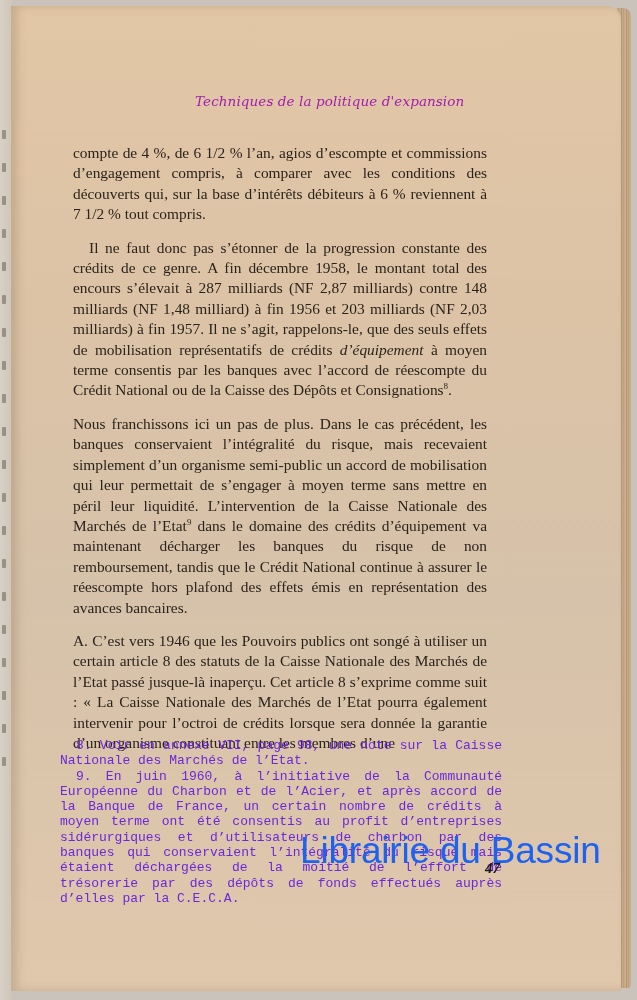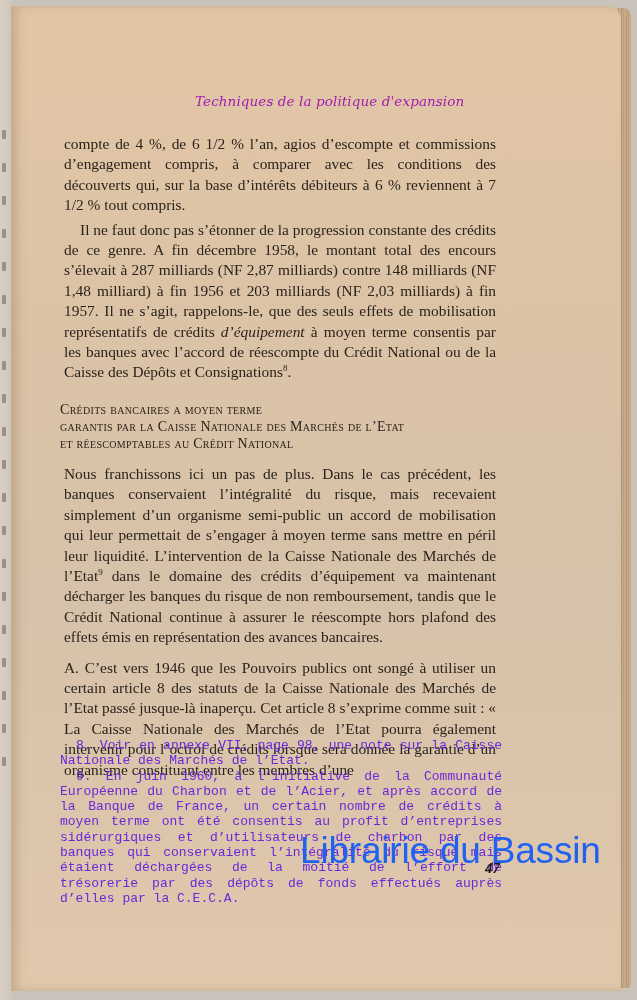--- a/index.html
+++ b/index.html
@@ -32,21 +32,21 @@
   .running-head {
     position: absolute; left: 195px; top: 93px; width: 310px;
     font-family: "DejaVu Serif", serif; font-style: italic; font-size: 13.5px;
     color: #a21caf; letter-spacing: .1px; white-space: nowrap;
   }
   .body-text {
     position: absolute; left: 60px; top: 130px; width: 440px;
     font-family: "Liberation Serif", serif; font-size: 15.4px; line-height: 20.4px;
     color: #2a231c; text-align: justify;
   }
-  .body-text p { margin: 4px; }
+  .body-text p { margin: 13px; }
   .indent { text-indent: 16px; }
   .heading {
     margin: 18px 0 12px 0 !important;
     font-variant: small-caps; font-size: 14px; line-height: 17px; letter-spacing: .3px;
     text-align: left;
   }
   .gap { margin-top: 10px !important; }
   sup { font-size: 9px; line-height: 0; vertical-align: super; }
   .footnotes {
     position: absolute; left: 60px; top: 738px; width: 442px;
@@ -96,25 +96,20 @@
 <div class="page-edges"></div>
 
 <div class="page"></div>
 
 <div class="running-head">Techniques de la politique d'expansion</div>
 
 <div class="body-text">
   <p>compte de 4 %, de 6 1/2 % l’an, agios d’escompte et commissions d’engagement compris, à comparer avec les conditions des découverts qui, sur la base d’intérêts débiteurs à 6 % reviennent à 7 1/2 % tout compris.</p>
   <p class="indent"><span>Il ne faut donc pas s’étonner de la progression constante des crédits de ce genre. A fin décembre 1958, le montant total des encours s’élevait à 287 milliards (NF 2,87 milliards) contre 148 milliards (NF 1,48 milliard) à fin 1956 et 203 milliards (NF 2,03 milliards) à fin 1957. Il ne s’agit, rappelons-le, que des seuls effets de mobilisation représentatifs de crédits</span> <em>d’équipement</em> <span>à moyen terme consentis par les banques avec l’accord de réescompte du Crédit National ou de la Caisse des Dépôts et Consignations</span><sup>8</sup>.</p>
 
-  <p class="heading">
-    <span>Crédits bancaires a moyen terme</span><br>
-    <span>garantis par la Caisse Nationale des Marchés de l’Etat</span><br>
-    <span>et réescomptables au Crédit National</span>
-  </p>
 
   <p><span>Nous franchissons ici un pas de plus. Dans le cas précédent, les banques conservaient l’intégralité du risque, mais recevaient simplement d’un organisme semi-public un accord de mobilisation qui leur permettait de s’engager à moyen terme sans mettre en péril leur liquidité. L’intervention de la Caisse Nationale des Marchés de l’Etat</span><sup>9</sup><span> dans le domaine des crédits d’équipement va maintenant décharger les banques du risque de non remboursement, tandis que le Crédit National continue à assurer le réescompte hors plafond des effets émis en représentation des avances bancaires.</span></p>
 
   <p class="gap">A.  C’est vers 1946 que les Pouvoirs publics ont songé à utiliser un certain article 8 des statuts de la Caisse Nationale des Marchés de l’Etat passé jusque-là inaperçu. Cet article 8 s’exprime comme suit : « La Caisse Nationale des Marchés de l’Etat pourra également intervenir pour l’octroi de crédits lorsque sera donnée la garantie d’un organisme constituant entre les membres d’une</p>
 </div>
 
 <div class="footnotes">
   <p>8. Voir en annexe VII, page 98, une note sur la Caisse Nationale des Marchés de l’Etat.</p>
   <p>9. En juin 1960, à l’initiative de la Communauté Européenne du Charbon et de l’Acier, et après accord de la Banque de France, un certain nombre de crédits à moyen terme ont été consentis au profit d’entreprises sidérurgiques et d’utilisateurs de charbon par des banques qui conservaient l’intégralité du risque mais étaient déchargées de la moitié de l’effort de trésorerie par des dépôts de fonds effectués auprès d’elles par la C.E.C.A.</p>
 </div>

